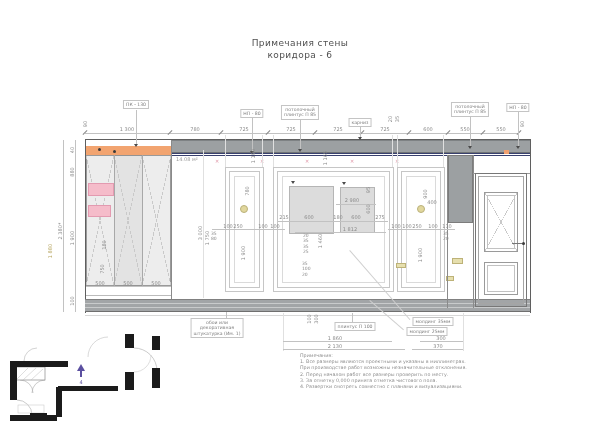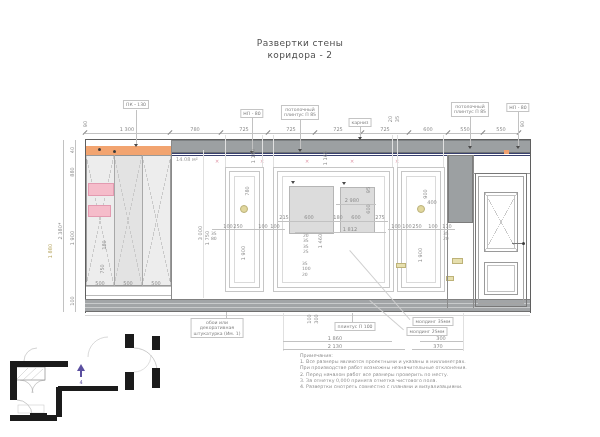--- a/index.html
+++ b/index.html
@@ -50,22 +50,22 @@
   .hook{position:absolute;font-size:5px;color:#e097a8;transform:translateX(-50%);line-height:5px;}
   .notes{position:absolute;left:300px;top:353px;font-size:4.8px;line-height:6.2px;color:#8f8f8f;white-space:nowrap;}
   .area{position:absolute;font-size:5px;color:#9a9a9a;}
   .hdot{position:absolute;width:3px;height:3px;background:#3a3a3a;border-radius:50%;}
 </style>
 </head>
 <body>
 
 <div class="sheet">
 
-  <div class="title" style="left:300px;top:38px;">Развертки стены</div>
-  <div class="title" style="left:300px;top:50px;">коридора - 2</div>
+  <div class="title" style="left:300px;top:38px;">Примечания стены</div>
+  <div class="title" style="left:300px;top:50px;">коридора - 6</div>
 
   <div class="hl hd" style="left:85px;top:139px;width:445px;"></div>
   <div class="vl hd" style="left:85px;top:139px;height:174px;"></div>
   <div class="vl hd" style="left:530px;top:139px;height:174px;"></div>
   <div class="band"></div>
   <div class="navyline"></div>
   <div class="base"></div>
   <div class="hl" style="left:85px;top:315px;width:445px;border-color:#d8d8d8;"></div>
 
   <div class="orange"></div>

